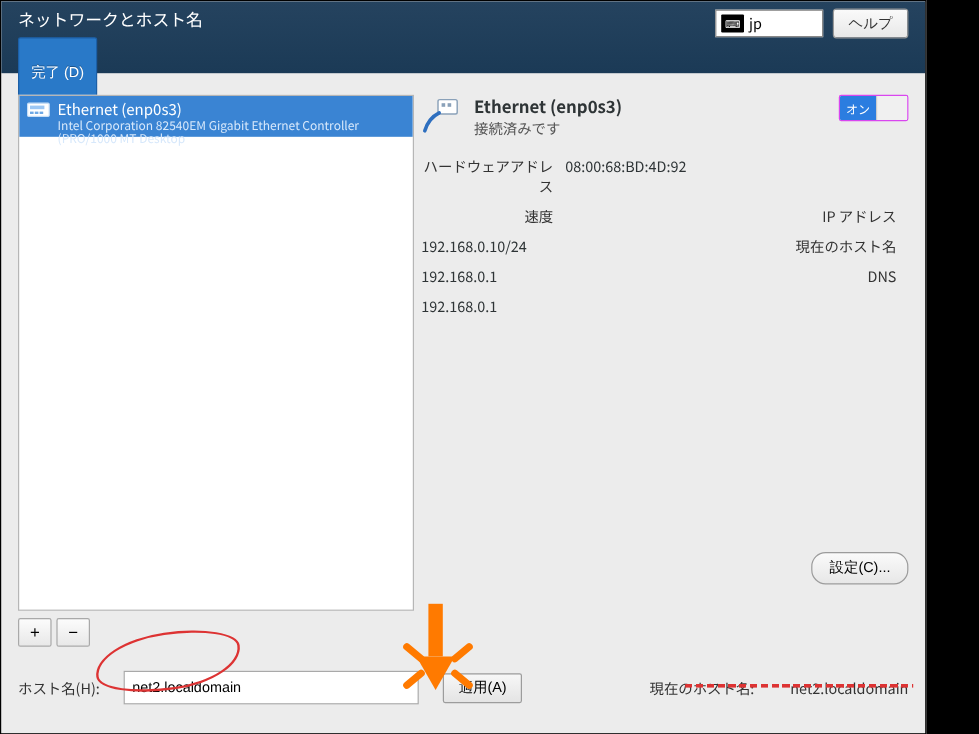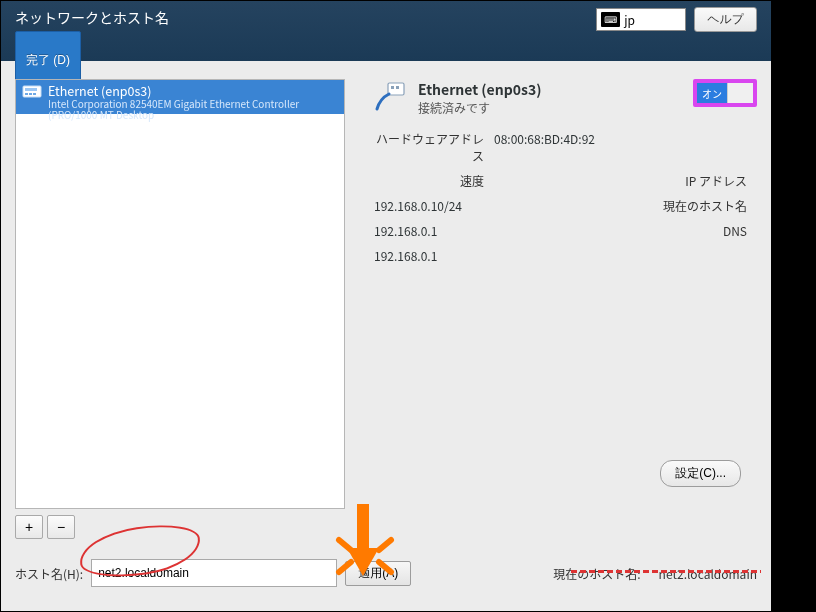--- a/index.html
+++ b/index.html
@@ -7,42 +7,42 @@
   .topbar{background:#2d4a66;background:linear-gradient(to bottom,#25435f,#1b3a56);height:60px;padding:6px 14px 0 14px;color:#fff;display:flex;justify-content:space-between;box-sizing:border-box;}
   .top-left .title{font-size:14px;margin-bottom:4px;}
   .done-btn{background:#2979c8;border:1px solid #1c5fa6;color:#fff;border-radius:2px;padding:20px 10px;font-size:12px;text-shadow:0 -1px 0 rgba(0,0,0,.3);}
   .top-right{text-align:right;}
   .install-title{font-size:12px;margin-bottom:6px;}
   .lang-help{display:flex;justify-content:flex-end;gap:8px;align-items:center;}
   .kbdbox{background:#fff;border:1px solid #888;padding:2px 4px;display:flex;align-items:center;gap:4px;width:80px;}
   .kbdbox .kbd-icon{background:#000;color:#fff;font-size:9px;padding:1px 3px;border-radius:1px;}
   .help-btn{background:linear-gradient(#fafafa,#e8e8e8);border:1px solid #999;border-radius:3px;padding:3px 12px;font-size:12px;color:#333;}
   .body{position:absolute;top:60px;left:0;right:0;bottom:0;padding:18px 14px;display:flex;flex-direction:column;box-sizing:border-box;}
-  .main-row{display:flex;gap:29px;flex:1;min-height:0;}
+  .main-row{display:flex;gap:6px;flex:1;min-height:0;}
   .left-col{width:330px;display:flex;flex-direction:column;}
   .iface-list{flex:1;background:#fff;border:1px solid #b6b6b6;overflow:hidden;}
   .iface-item{background:#3a84d3;color:#fff;padding:4px 6px;display:flex;gap:6px;align-items:flex-start;height:34px;box-sizing:border-box;}
   .iface-item .nic-icon svg{display:block;}
   .iface-item .name{font-size:12.5px;line-height:1.1;}
   .iface-item .desc{font-size:10px;color:#d7e8fb;line-height:1.1;}
   .addremove{display:flex;margin-top:6px;}
   .addremove button{width:28px;height:24px;background:linear-gradient(#fcfcfc,#e8e8e8);border:1px solid #a9a9a9;border-radius:2px;font-size:14px;line-height:1;margin-right:4px;}
   .right-col{flex:1;display:flex;flex-direction:column;position:relative;}
   .right-head{display:flex;gap:10px;align-items:flex-start;}
   .eth-icon{margin-top:2px;}
   .right-head .titles{flex:1;}
   .right-head .h1{font-size:14px;font-weight:600;}
   .right-head .h2{font-size:12px;color:#555;}
-  .switch{width:56px;height:20px;border:4px solid #d946ef;border-radius:2px;overflow:hidden;display:flex;background:#fff;}
+  .switch{width:56px;height:20px;border:1px solid #d946ef;border-radius:2px;overflow:hidden;display:flex;background:#fff;}
   .switch .on{background:#2b7de0;color:#fff;width:30px;display:flex;align-items:center;justify-content:center;font-size:10px;}
   .switch .knob{flex:1;background:#f0f0f0;border-left:1px solid #ccc;}
   .kv{margin-top:14px;display:grid;grid-template-columns:120px 1fr;row-gap:8px;font-size:12px;}
   .kv .k{text-align:right;padding-right:10px;color:#333;}
-  .configure-btn{position:absolute;right:16px;bottom:52px;background:linear-gradient(#fafafa,#e7e7e7);border:1px solid #9c9c9c;border-radius:12px;padding:4px 14px;font-size:12px;margin-left:16px;}
-  .bottom-row{display:flex;align-items:center;gap:8px;margin-top:14px;height:40px;}
+  .configure-btn{position:absolute;right:0;bottom:52px;background:linear-gradient(#fafafa,#e7e7e7);border:1px solid #9c9c9c;border-radius:12px;padding:4px 14px;font-size:12px;margin-left:16px;}
+  .bottom-row{display:flex;align-items:center;gap:20px;margin-top:14px;height:40px;}
   .host-label{font-size:12px;color:#333;}
   .host-input{width:232px;height:22px;border:1px solid #a9a9a9;padding:2px 6px;font-size:12px;background:#fff;}
   .apply-btn{background:linear-gradient(#f7f7f7,#e4e4e4);border:1px solid #9c9c9c;border-radius:2px;padding:3px 12px;font-size:12px;}
   .cur-host-label{margin-left:auto;font-size:12px;color:#333;}
   .cur-host-val{font-size:12px;color:#333;margin-left:10px;}
   
   .scribble{position:absolute;left:78px;bottom:36px;width:118px;height:44px;border:2px solid #d33;border-radius:50% 50% 48% 52% / 60% 40% 60% 40%;transform:rotate(-8deg);pointer-events:none;}
   .red-underline{position:absolute;right:10px;bottom:38px;width:190px;height:3px;background:repeating-linear-gradient(90deg,#d33 0 6px,transparent 6px 9px);pointer-events:none;}
   .arrow{position:absolute;left:342px;bottom:26px;pointer-events:none;}
   .burst{position:absolute;left:332px;bottom:28px;pointer-events:none;}

